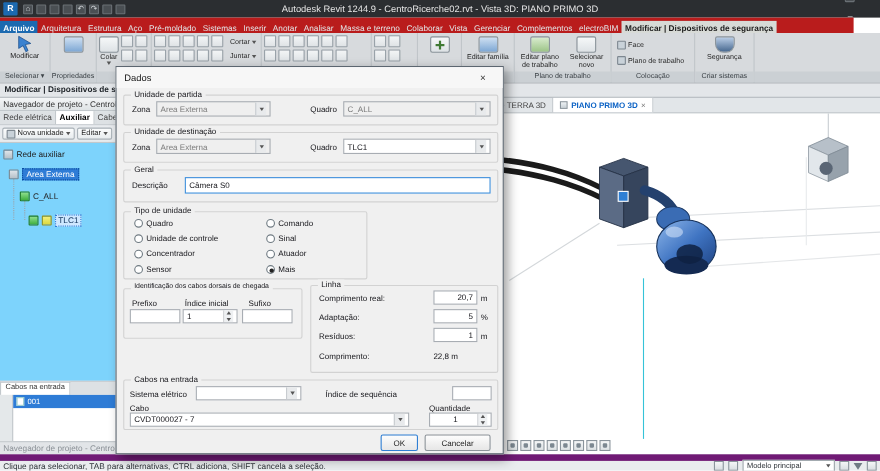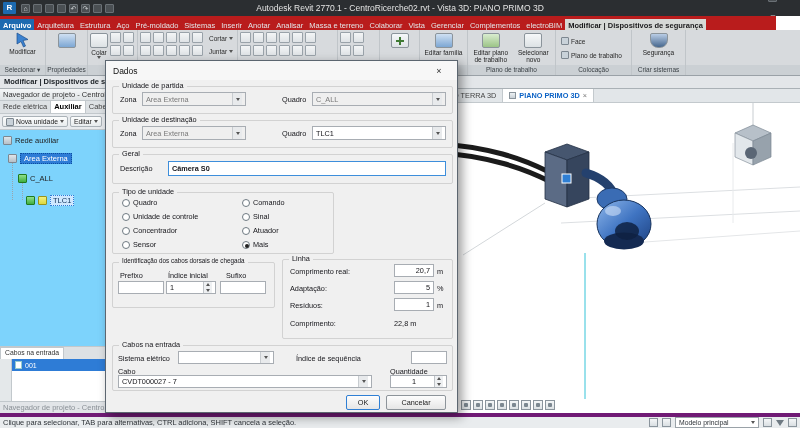--- a/index.html
+++ b/index.html
@@ -84,37 +84,37 @@
   .vtab { padding:0 6px; border-right:1px solid #c3c9cd; color:#444; display:flex; gap:3px; align-items:center; }
   .vtab.active { background:#fff; color:#0b62c5; font-weight:bold; }
   .vtab .vclose { color:#777; font-weight:normal; }
   .v3dic { width:7px; height:7px; border:1px solid #8a949c; background:linear-gradient(#eef2f4,#c9d1d7); }
   .scene { position:absolute; top:14px; left:0; }
   .vcb { position:absolute; bottom:3px; left:330px; display:flex; gap:2px; }
   .vc { width:10px; height:10px; border:1px solid #8a949c; background:linear-gradient(#f4f6f7,#dde2e5); position:relative; }
   .vc::after { content:""; position:absolute; left:2px; top:2px; width:4px; height:4px; background:#7c8891; border-radius:1px; }
 
   
-  .sb { position:absolute; bottom:0; left:0; width:800px; height:15px; background:#e9ecee; border-top:4px solid #701a75; display:flex; align-items:center; font-size:7.5px; color:#2e3338; padding:0 3px; }
+  .sb { position:absolute; bottom:0; left:0; width:800px; height:15px; background:#e9ecee; border-top:6px solid #701a75; display:flex; align-items:center; font-size:7.5px; color:#2e3338; padding:0 3px; }
   .sb-right { margin-left:auto; display:flex; align-items:center; gap:4px; }
   .sbsel { width:84px; height:11px; border:1px solid #9aa2a8; background:#fff; display:flex; align-items:center; justify-content:space-between; padding:0 3px; font-size:6.8px; }
   .sbi { width:9px; height:9px; border:1px solid #8a949c; background:linear-gradient(#f4f6f7,#d9dee2); }
   .funnel { width:0; height:0; border-left:4px solid transparent; border-right:4px solid transparent; border-top:6px solid #6f7a83; }
 
   
   .dialog { position:absolute; left:105px; top:60px; width:353px; height:353px; background:#f0f0f0; border:1px solid #5c6670; box-shadow:4px 4px 10px rgba(0,0,0,.4); z-index:50; font-size:7.5px; }
   .dlg-t { height:19px; display:flex; align-items:center; padding:0 7px; font-size:8.5px; color:#111; background:#f7f7f7; }
   .dlg-x { margin-left:auto; width:22px; text-align:center; font-size:9px; color:#333; }
   .grp { position:absolute; border:1px solid #d2d2d2; border-radius:2px; }
   .grp-l { position:absolute; top:-6px; left:6px; background:#f0f0f0; padding:0 3px; font-size:7.3px; color:#15151a; white-space:nowrap; }
   .grp-l.sm { font-size:6.3px; }
   .lbl { position:absolute; font-size:7.3px; color:#15151a; white-space:nowrap; }
   .fld { position:absolute; background:#fff; border:1px solid #a8adb3; height:14px; display:flex; align-items:center; padding:0 3px; font-size:7.3px; color:#15151a; overflow:hidden; }
   .fld.dis { background:#efefef; color:#7a7a7a; }
-  .fld.focus { border-color:#3d8edb;font-weight:bold; }
+  .fld.focus { border-color:#3d8edb; }
   .fld .arr { margin-left:auto; width:10px; height:100%; background:#e8eaec; border-left:1px solid #c8ccd0; display:flex; align-items:center; justify-content:center; flex:0 0 auto; }
   .fld .num { margin-left:auto; }
   .spinner { margin-left:auto; display:flex; flex-direction:column; border-left:1px solid #c0c4c8; width:9px; height:100%; flex:0 0 auto; }
   .spinner i { flex:1; display:flex; align-items:center; justify-content:center; background:#eef0f2; }
   .spinner i.up::after { content:""; border-left:2px solid transparent; border-right:2px solid transparent; border-bottom:3px solid #555; }
   .spinner i.dn::after { content:""; border-left:2px solid transparent; border-right:2px solid transparent; border-top:3px solid #555; }
   .radio { position:absolute; display:flex; align-items:center; gap:3px; font-size:7.3px; color:#15151a; }
   .rdot { width:8px; height:8px; border:1px solid #6f7a82; border-radius:50%; background:#fff; position:relative; flex:0 0 auto; }
   .radio.on .rdot::after { content:""; position:absolute; left:2px; top:2px; width:4px; height:4px; background:#222; border-radius:50%; }
   .btn { position:absolute; height:15px; background:linear-gradient(#fdfdfd,#e6e6e6); border:1px solid #8d949a; font-size:7.3px; display:flex; align-items:center; justify-content:center; border-radius:2px; }
@@ -128,21 +128,21 @@
   <div class="qat">
     <div class="qi home"></div>
     <div class="qi"></div>
     <div class="qi"></div>
     <div class="qi"></div>
     <div class="qi undo"></div>
     <div class="qi redo"></div>
     <div class="qi"></div>
     <div class="qi"></div>
   </div>
-  <div class="t-title">Autodesk Revit 2770.1 - CentroRicerche02.rvt - Vista 3D: PIANO PRIMO 3D</div>
+  <div class="t-title">Autodesk Revit 1244.9 - CentroRicerche02.rvt - Vista 3D: PIANO PRIMO 3D</div>
   <div class="t-right">
     <span class="mag"></span>
     <span>gustavo.denski</span>
     <div class="qi"></div>
     <div class="qi"></div>
     <span class="wbtn">–</span>
     <span class="wbtn">□</span>
     <span class="wbtn">×</span>
   </div>
 </div>

